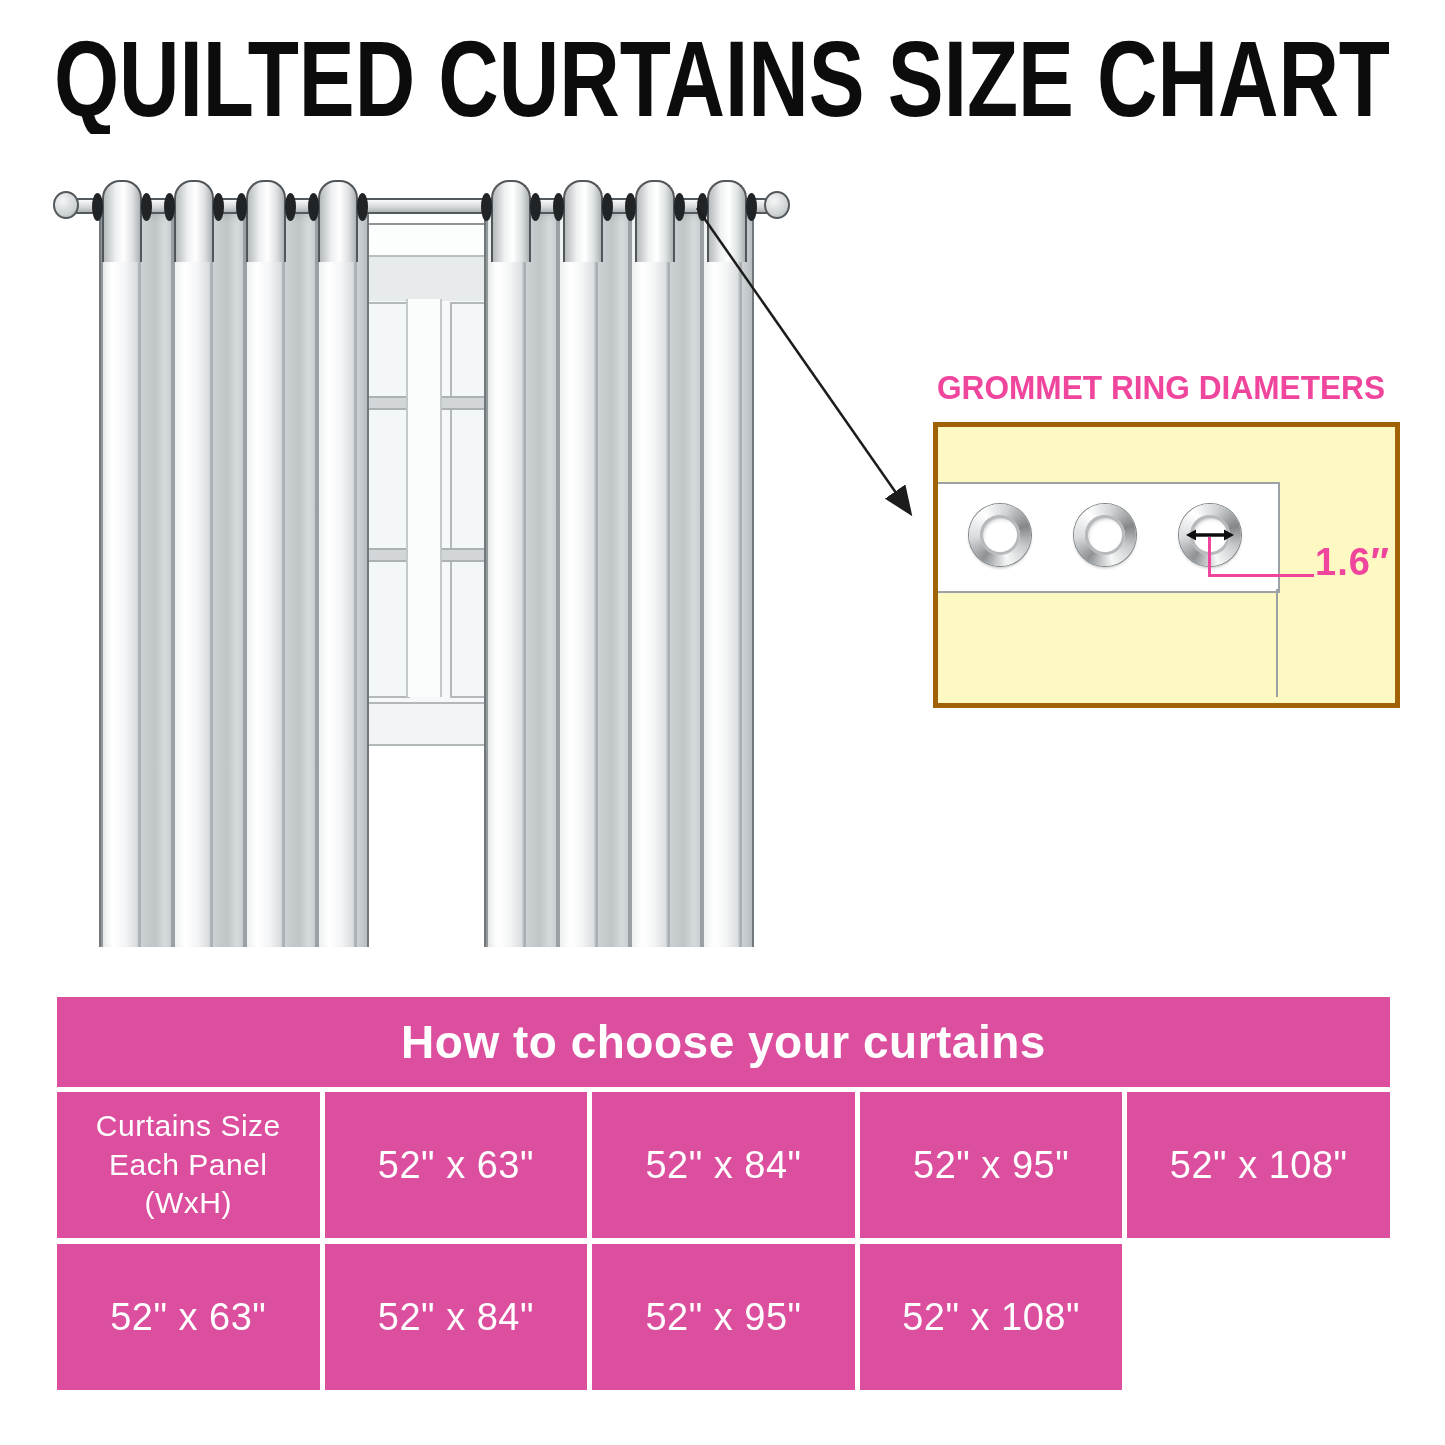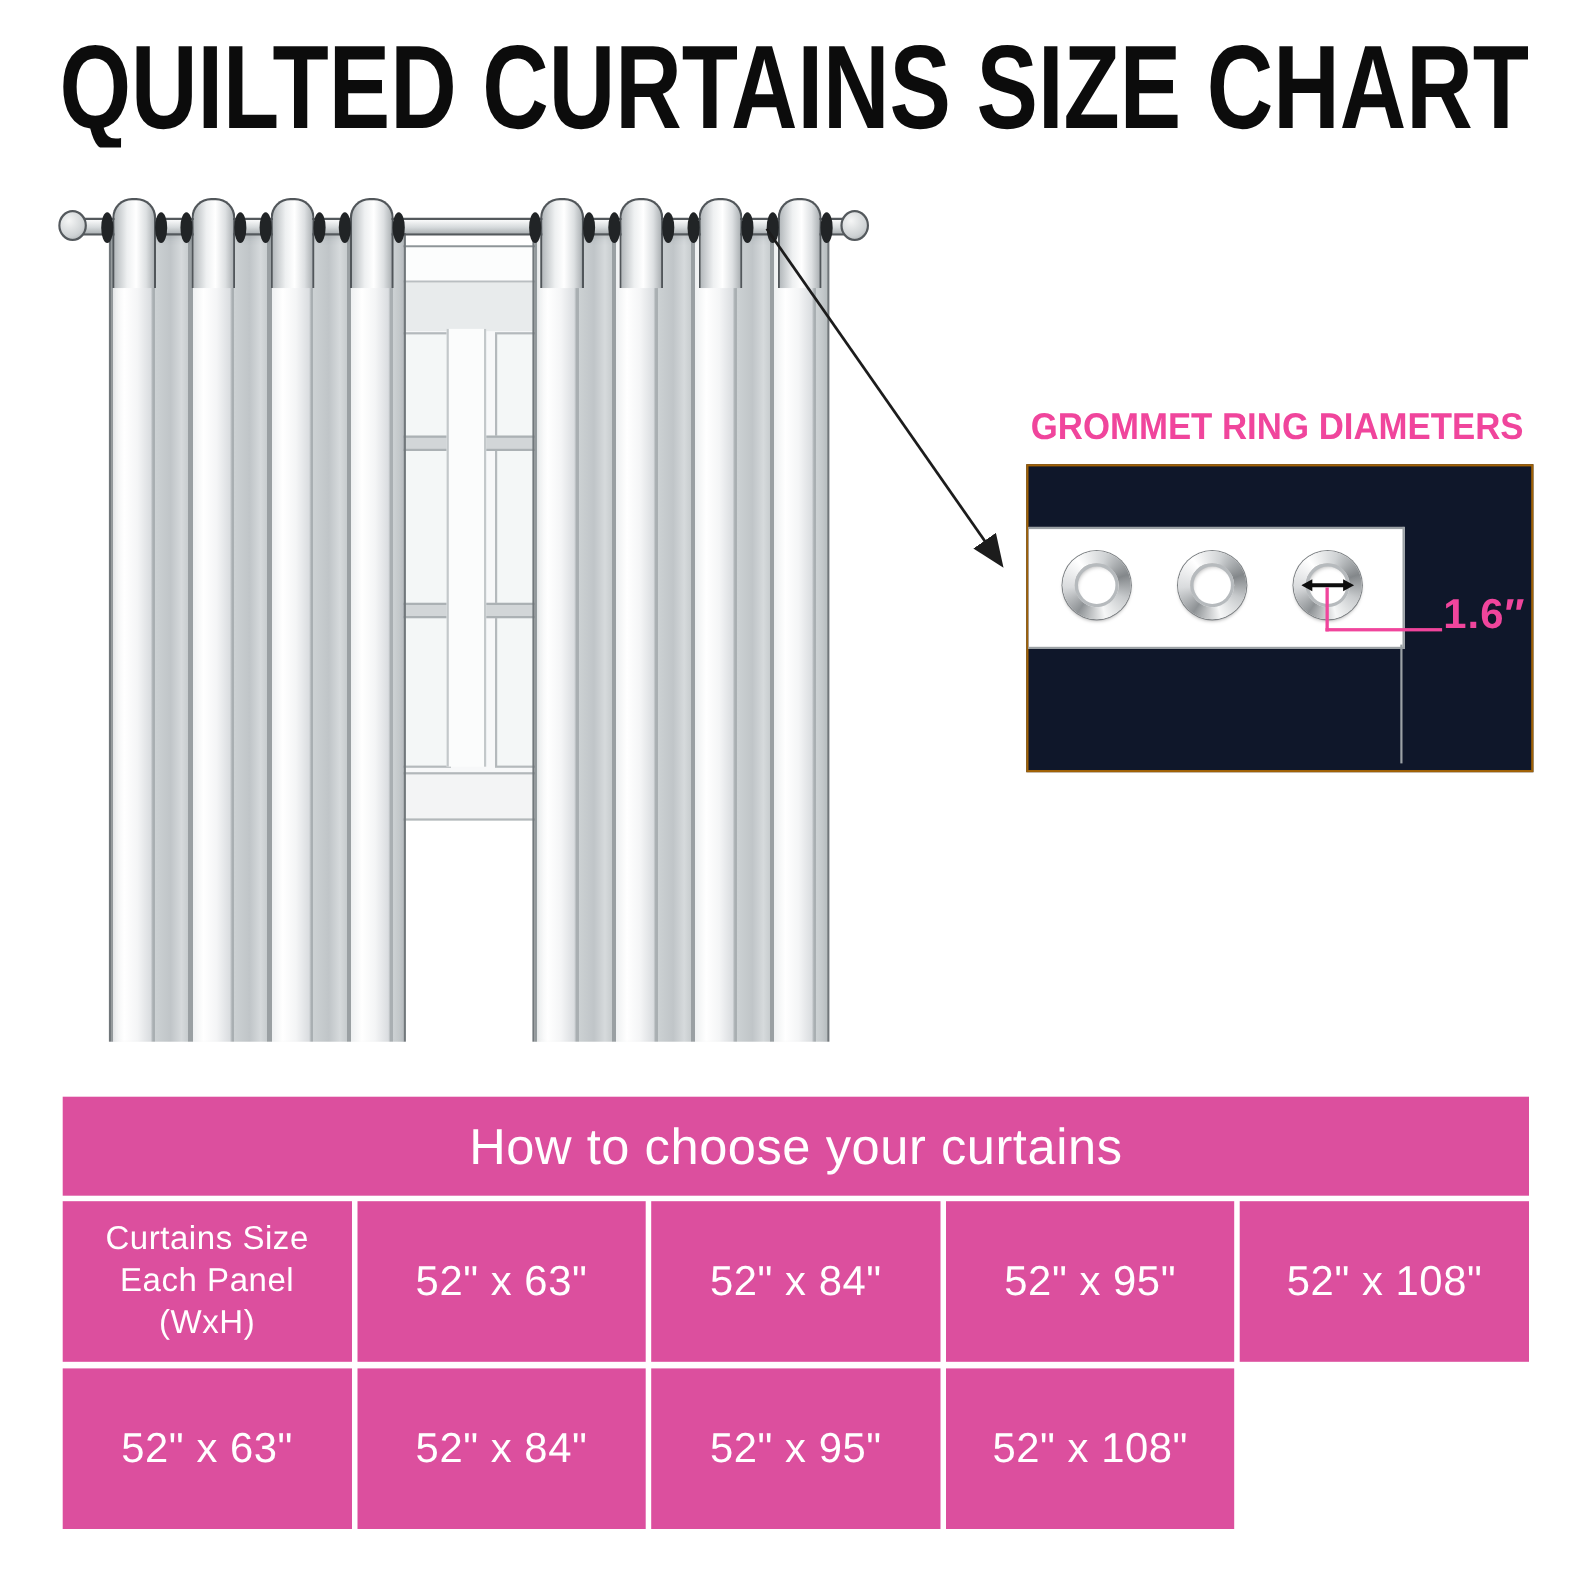--- a/index.html
+++ b/index.html
@@ -61,39 +61,39 @@
   .cap::before,.cap::after{content:"";position:absolute;top:11px;width:11px;height:28px;border-radius:50%;background:#212426;}
   .cap::before{left:-12px;}
   .cap::after{right:-12px;}
 
   
   .callout-arrow-svg{position:absolute;left:0;top:0;width:1445px;height:1445px;z-index:6;pointer-events:none;}
 
   
   .g-title-svg{position:absolute;left:933px;top:366px;width:457px;height:44px;}
   .g-title-svg text{fill:var(--accent-pink);font-family:"Liberation Sans",sans-serif;font-weight:bold;}
-  .g-box{position:absolute;left:933px;top:422px;width:457px;height:276px;background:#0f172a;border:2px solid #a16207;z-index:5;}
+  .g-box{position:absolute;left:933px;top:422px;width:457px;height:276px;background:#fef9c3;border:5px solid #a16207;z-index:5;}
   .g-band{position:absolute;left:0;top:55px;width:340px;height:107px;border:2px solid #9ba1a5;border-left:none;background:#fff;}
   .g-tail{position:absolute;left:338px;top:162px;width:2px;height:108px;background:#9ba1a5;}
   .ring{position:absolute;top:77px;width:62px;height:62px;border-radius:50%;
     background:conic-gradient(from 215deg,#8e9295,#d9dbdd 14%,#ffffff 30%,#cfd2d4 45%,#83878a 60%,#c7cacc 72%,#f6f7f7 86%,#8e9295 100%);
     box-shadow:0 0 0 1px #7e8285,0 2px 3px rgba(0,0,0,.25);}
   .ring::after{content:"";position:absolute;inset:11px;border-radius:50%;background:#ffffff;
     box-shadow:inset 0 0 0 3px #b6babd, inset 2px 3px 4px rgba(0,0,0,.3);}
   .ring1{left:31px;} .ring2{left:136px;} .ring3{left:241px;}
   .dim-arrow-svg{position:absolute;left:248px;top:100px;width:48px;height:16px;z-index:7;}
   .dim-line-v{position:absolute;left:270px;top:110px;width:3px;height:40px;background:var(--accent-pink);z-index:7;}
   .dim-line-h{position:absolute;left:270px;top:147px;width:106px;height:3px;background:var(--accent-pink);z-index:7;}
   .dim-text{position:absolute;left:377px;top:114px;font-size:38px;font-weight:bold;color:var(--accent-pink);letter-spacing:1px;z-index:7;}
 
   
   .size-table{position:absolute;left:57px;top:997px;width:1333px;}
   .t-header{height:90px;background:var(--table-pink);color:#ffffff;
     display:flex;align-items:center;justify-content:center;
-    font-size:46px;letter-spacing:.5px;margin-bottom:5px;}
+    font-size:46px;letter-spacing:.5px;margin-bottom:5px;font-weight:bold;}
   .t-row{display:grid;grid-template-columns:repeat(5,1fr);column-gap:5px;height:146px;margin-bottom:6px;}
   .t-cell{background:var(--table-pink);color:#ffffff;display:flex;align-items:center;justify-content:center;
     text-align:center;font-size:38px;letter-spacing:.5px;}
   .t-cell.label{font-size:30px;line-height:1.28;padding:0 12px;}
 </style>
 </head>
 <body>
 
 <svg class="main-title-svg" viewBox="0 0 1340 112">
   <text x="670" y="94" text-anchor="middle" font-size="108" textLength="1336" lengthAdjust="spacingAndGlyphs">QUILTED CURTAINS SIZE CHART</text>

